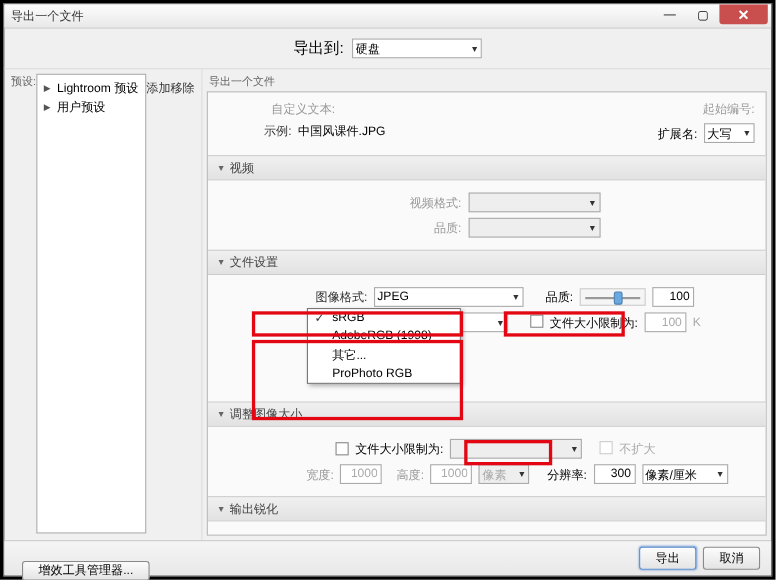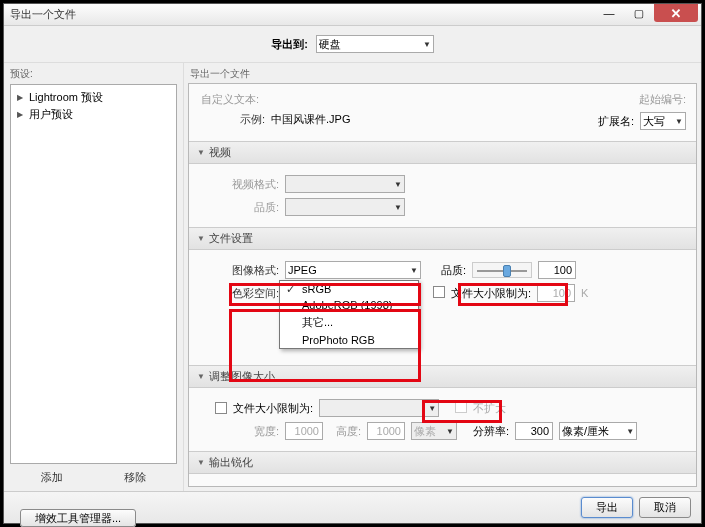--- a/index.html
+++ b/index.html
@@ -5,44 +5,44 @@
 * { box-sizing: border-box; margin: 0; padding: 0; }
 body { font-family: "Microsoft YaHei", "SimSun", Tahoma, sans-serif; font-size: 11px; background: #000; width: 705px; height: 527px; overflow: hidden; position: relative; }
 .window { position: absolute; left: 3px; top: 3px; width: 699px; height: 521px; background: #f0f0f0; border: 1px solid #555; }
 .titlebar { background: linear-gradient(#fdfdfd, #e8e8e8); height: 22px; display: flex; align-items: center; padding: 0 6px; border-bottom: 1px solid #ccc; position: relative; }
 .titlebar .title { font-size: 11px; color: #333; }
 .win-btns { position: absolute; right: 0; top: 0; display: flex; }
 .win-btn { width: 30px; height: 18px; display: flex; align-items: center; justify-content: center; font-size: 11px; }
 .win-close { background: #c94f4f; color: #fff; width: 44px; border-radius: 0 0 3px 3px; margin-right: 3px; font-size: 13px; font-weight: bold; }
 
 .export-to-row { display: flex; align-items: center; padding: 9px 0 9px 0; justify-content: center; gap: 8px; border-bottom: 1px solid #ddd; }
-.export-to-row label { font-size: 11px; font-weight: bold; }
+.export-to-row label { font-size: 14px; }
 .select { border: 1px solid #aaa; background: #fff; height: 18px; font-size: 11px; padding: 0 2px; display: inline-flex; align-items: center; justify-content: space-between; }
 .select .arrow { font-size: 8px; color: #333; margin-left: 4px; }
 .input { border: 1px solid #aaa; background: #fff; height: 18px; font-size: 11px; padding: 0 3px; text-align: right; }
 
 .body-row { display: flex; height: calc(100% - 22px - 37px - 32px); }
-.sidebar { width: 180px; border-right: 1px solid #ddd; padding: 4px 6px 6px 6px; display: flex; flex-direction: column; }
+.sidebar { width: 180px; border-right: 1px solid #ddd; padding: 4px 6px 6px 6px; display: flex; flex-direction: row; }
 .sidebar-label { font-size: 10px; color: #666; margin-bottom: 3px; }
 .preset-list { background: #fff; border: 1px solid #aaa; flex: 1; padding: 4px; }
 .preset-item { display: flex; align-items: center; gap: 4px; padding: 1px 2px; cursor: default; }
 .tri { font-size: 8px; color: #555; width: 8px; }
 .sidebar-actions { display: flex; justify-content: space-around; padding: 6px 0 0 0; }
 .link-btn { color: #333; font-size: 11px; cursor: default; }
 
 .main { flex: 1; display: flex; flex-direction: column; overflow: hidden; }
 .main-label { font-size: 10px; color: #666; padding: 4px 6px 2px 6px; }
 .scroll { flex: 1; overflow-y: auto; border: 1px solid #b8b8b8; margin: 0 4px 4px 4px; background: #fafafa; position: relative; }
 .scroll-inner { padding: 0; }
 
 .sect-hdr { background: linear-gradient(#f0f0f0,#e2e2e2); border-top: 1px solid #ccc; border-bottom: 1px solid #ccc; padding: 3px 8px; font-size: 11px; color: #444; display: flex; align-items: center; gap: 4px; }
 .tri-down { font-size: 8px; color: #666; }
 .sect-body { padding: 6px 10px; }
 
-.form-row { display: flex; align-items: center; margin: 5px 0; gap: 6px; }
+.form-row { display: flex; align-items: center; margin: 5px 0; gap: 6px; justify-content: center; }
 .lbl { width: 80px; text-align: right; font-size: 11px; color: #333; }
 .lbl.dim { color: #999; }
 .checkbox { width: 12px; height: 12px; border: 1px solid #888; background: #fff; display: inline-flex; align-items: center; justify-content: center; font-size: 9px; }
 .checkbox.checked::after { content: "✓"; color: #3a7a3a; font-weight: bold; }
 .slider { width: 60px; height: 16px; border: 1px solid #ccc; position: relative; background: #f5f5f5; }
 .slider-track { position: absolute; top: 7px; left: 4px; right: 4px; height: 2px; background: #999; }
 .slider-thumb { position: absolute; top: 2px; width: 8px; height: 12px; background: #6aa9e0; border: 1px solid #4a80b0; border-radius: 2px; }
 
 .red-box { border: 3px solid #e30613; position: absolute; pointer-events: none; z-index: 50; }
 .dropdown-open { position: absolute; background: #fff; border: 1px solid #777; box-shadow: 2px 2px 4px rgba(0,0,0,0.3); z-index: 40; font-size: 11px; }

